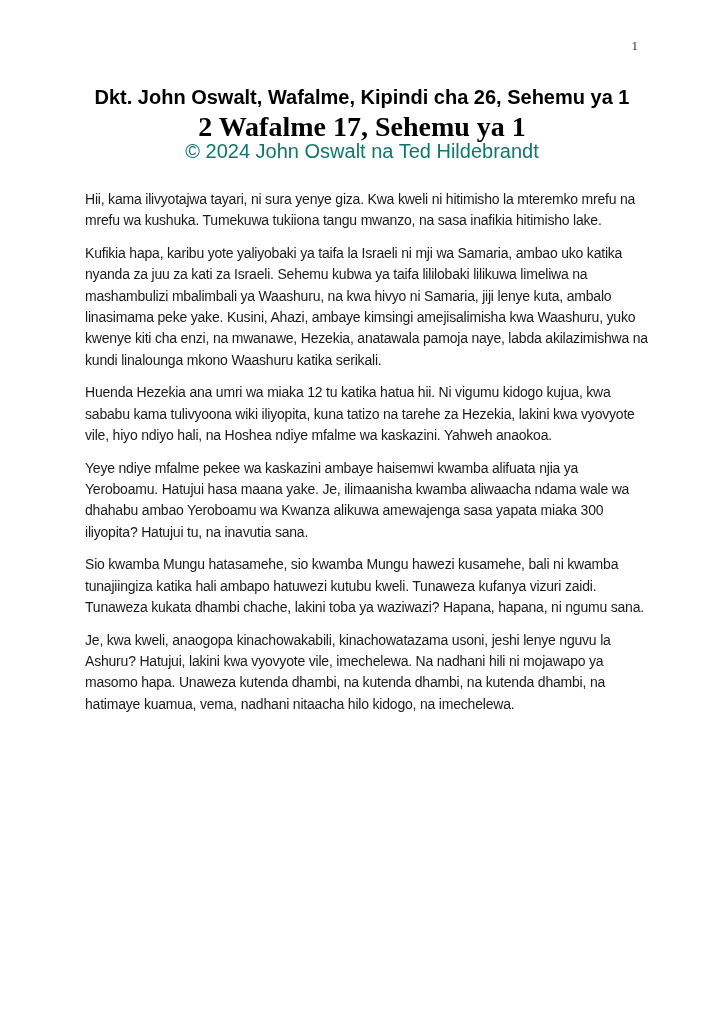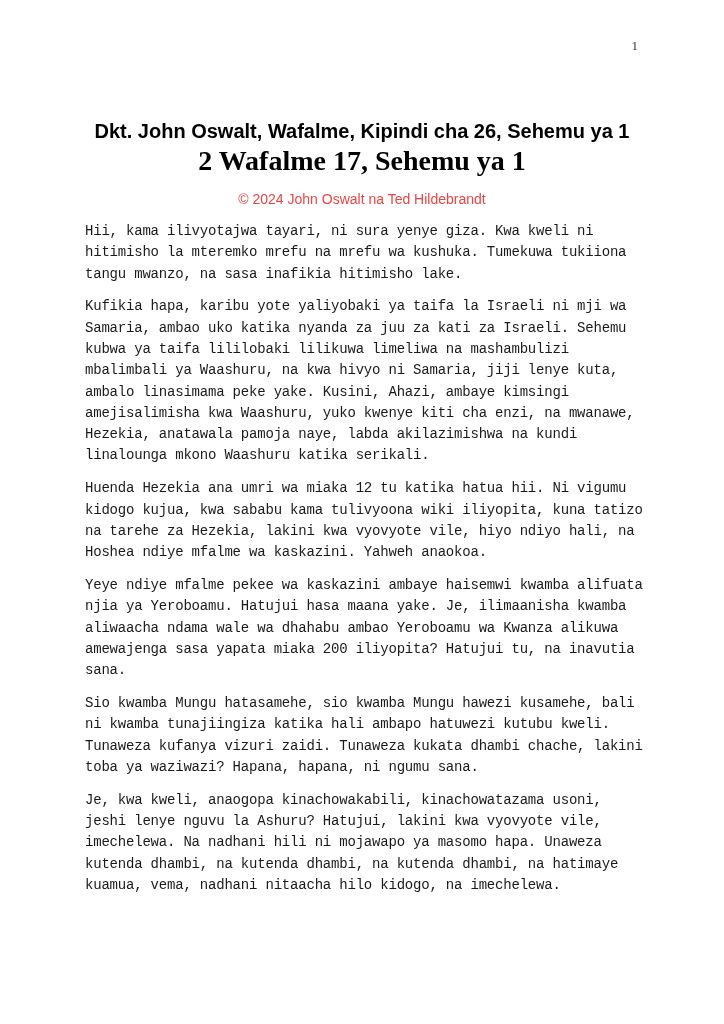--- a/index.html
+++ b/index.html
@@ -19,52 +19,51 @@
   }
   .page-number {
     position: absolute;
     top: 38px;
     right: 86px;
     font-family: "Liberation Serif", serif;
     font-size: 13px;
     color: #333333;
   }
   .header {
-    padding-top: 116px;
+    padding-top: 82px;
     text-align: center;
   }
   .doc-title {
     margin: 0 auto;
     max-width: 560px;
     font-family: "Liberation Sans", sans-serif;
     font-size: 20px;
     font-weight: 700;
     line-height: 30px;
     color: #000000;
   }
   .doc-subtitle {
     margin: 2px auto 0 auto;
     font-family: "Liberation Serif", serif;
     font-size: 28px;
     font-weight: 700;
     line-height: 26px;
     color: #000000;
   }
   .doc-copyright {
-    margin: 16px auto 0 auto;
-    font-size: 14px;
+    margin: 2px auto 0 auto;
+    font-size: 20px;
     font-weight: 400;
     line-height: 19px;
-    color: #ef4444;
+    color: #0f766e;
   }
   .content {
-    margin-top: 12px;
+    margin-top: 28px;
     margin-left: 85px;
     width: 565px;
-    font-family: Liberation Mono, monospace;
   }
   .content p {
     margin: 0 0 11.5px 0;
     font-size: 14px;
     letter-spacing: -0.2px;
     line-height: 21.3px;
     text-align: left;
     color: #1a1a1a;
   }
 </style>
@@ -78,18 +77,18 @@
   <div class="header">
     <h1 class="doc-title">Dkt. John Oswalt, Wafalme, Kipindi cha 26, Sehemu ya 1</h1>
     <h2 class="doc-subtitle">2 Wafalme 17, Sehemu ya 1</h2>
     <div class="doc-copyright">© 2024 John Oswalt na Ted Hildebrandt</div>
   </div>
 
   <div class="content">
     <p>Hii, kama ilivyotajwa tayari, ni sura yenye giza. Kwa kweli ni hitimisho la mteremko mrefu na mrefu wa kushuka. Tumekuwa tukiiona tangu mwanzo, na sasa inafikia hitimisho lake.</p>
     <p>Kufikia hapa, karibu yote yaliyobaki ya taifa la Israeli ni mji wa Samaria, ambao uko katika nyanda za juu za kati za Israeli. Sehemu kubwa ya taifa lililobaki lilikuwa limeliwa na mashambulizi mbalimbali ya Waashuru, na kwa hivyo ni Samaria, jiji lenye kuta, ambalo linasimama peke yake. Kusini, Ahazi, ambaye kimsingi amejisalimisha kwa Waashuru, yuko kwenye kiti cha enzi, na mwanawe, Hezekia, anatawala pamoja naye, labda akilazimishwa na kundi linalounga mkono Waashuru katika serikali.</p>
     <p>Huenda Hezekia ana umri wa miaka 12 tu katika hatua hii. Ni vigumu kidogo kujua, kwa sababu kama tulivyoona wiki iliyopita, kuna tatizo na tarehe za Hezekia, lakini kwa vyovyote vile, hiyo ndiyo hali, na Hoshea ndiye mfalme wa kaskazini. Yahweh anaokoa.</p>
-    <p>Yeye ndiye mfalme pekee wa kaskazini ambaye haisemwi kwamba alifuata njia ya Yeroboamu. Hatujui hasa maana yake. Je, ilimaanisha kwamba aliwaacha ndama wale wa dhahabu ambao Yeroboamu wa Kwanza alikuwa amewajenga sasa yapata miaka 200 iliyopita? Hatujui tu, na inavutia sana.</p>
+    <p>Yeye ndiye mfalme pekee wa kaskazini ambaye haisemwi kwamba alifuata njia ya Yeroboamu. Hatujui hasa maana yake. Je, ilimaanisha kwamba aliwaacha ndama wale wa dhahabu ambao Yeroboamu wa Kwanza alikuwa amewajenga sasa yapata miaka 300 iliyopita? Hatujui tu, na inavutia sana.</p>
     <p>Sio kwamba Mungu hatasamehe, sio kwamba Mungu hawezi kusamehe, bali ni kwamba tunajiingiza katika hali ambapo hatuwezi kutubu kweli. Tunaweza kufanya vizuri zaidi. Tunaweza kukata dhambi chache, lakini toba ya waziwazi? Hapana, hapana, ni ngumu sana.</p>
     <p>Je, kwa kweli, anaogopa kinachowakabili, kinachowatazama usoni, jeshi lenye nguvu la Ashuru? Hatujui, lakini kwa vyovyote vile, imechelewa. Na nadhani hili ni mojawapo ya masomo hapa. Unaweza kutenda dhambi, na kutenda dhambi, na kutenda dhambi, na hatimaye kuamua, vema, nadhani nitaacha hilo kidogo, na imechelewa.</p>
   </div>
 
 </div>
 
 </body></html>

